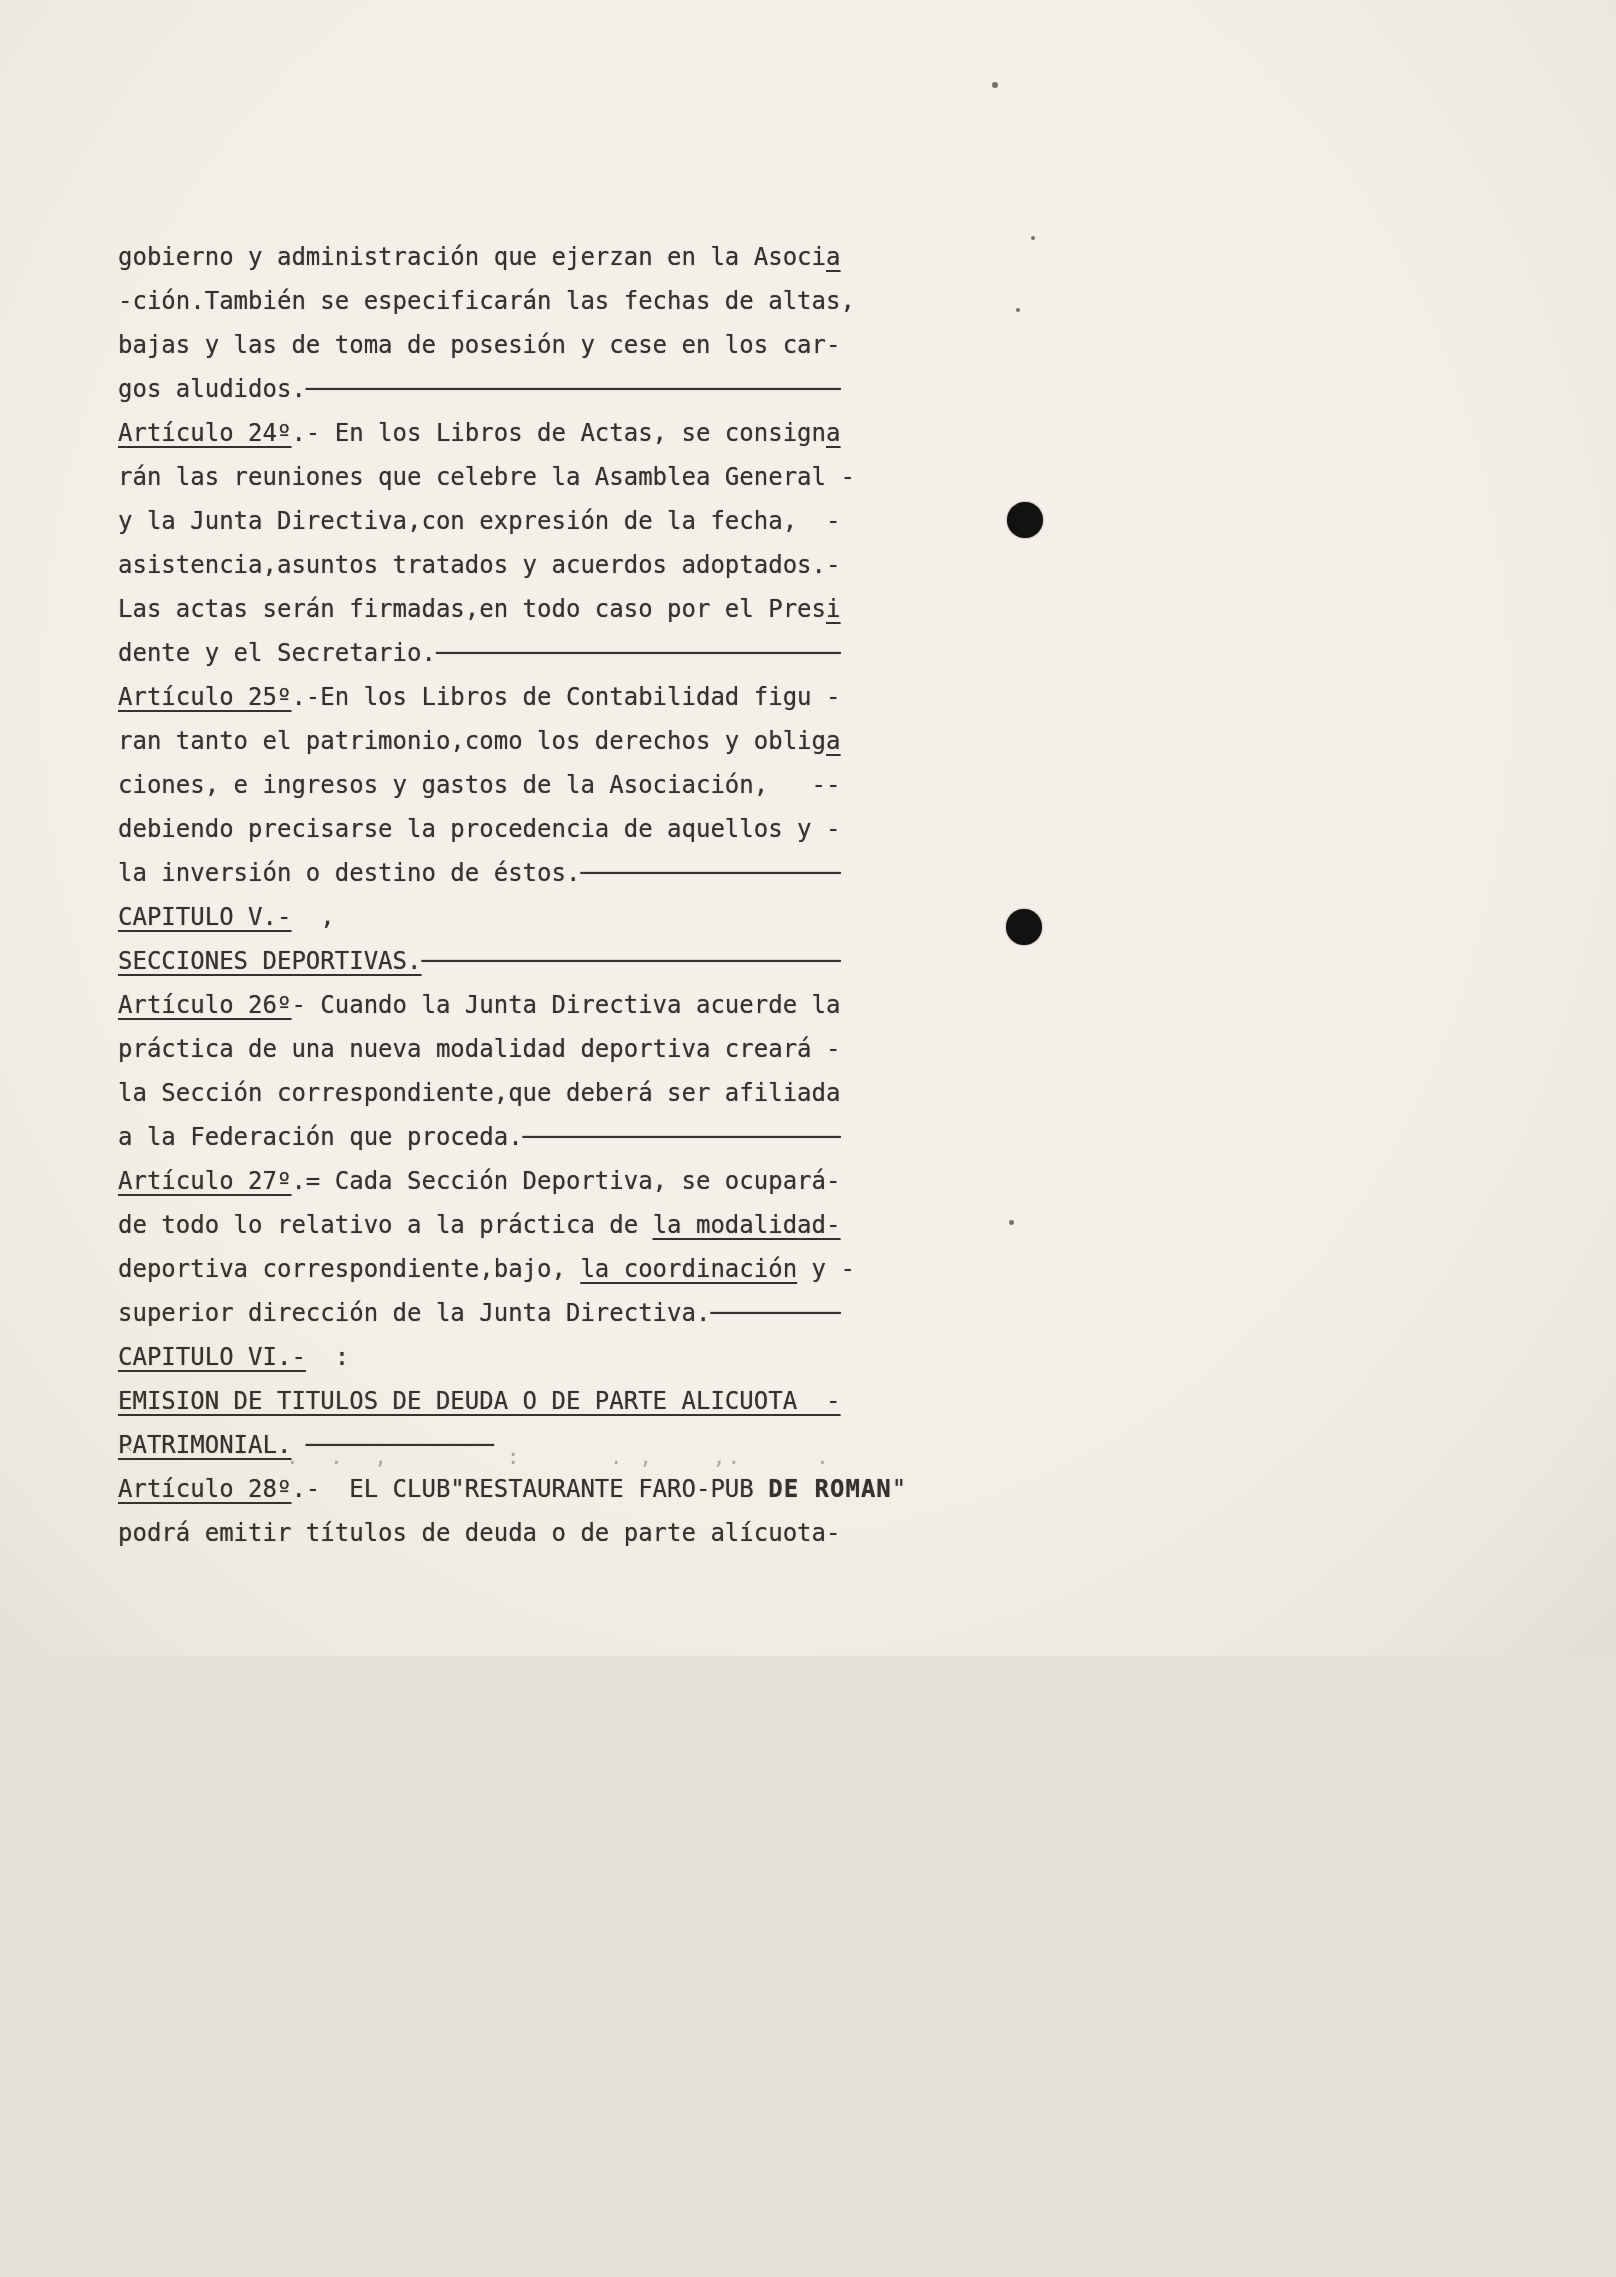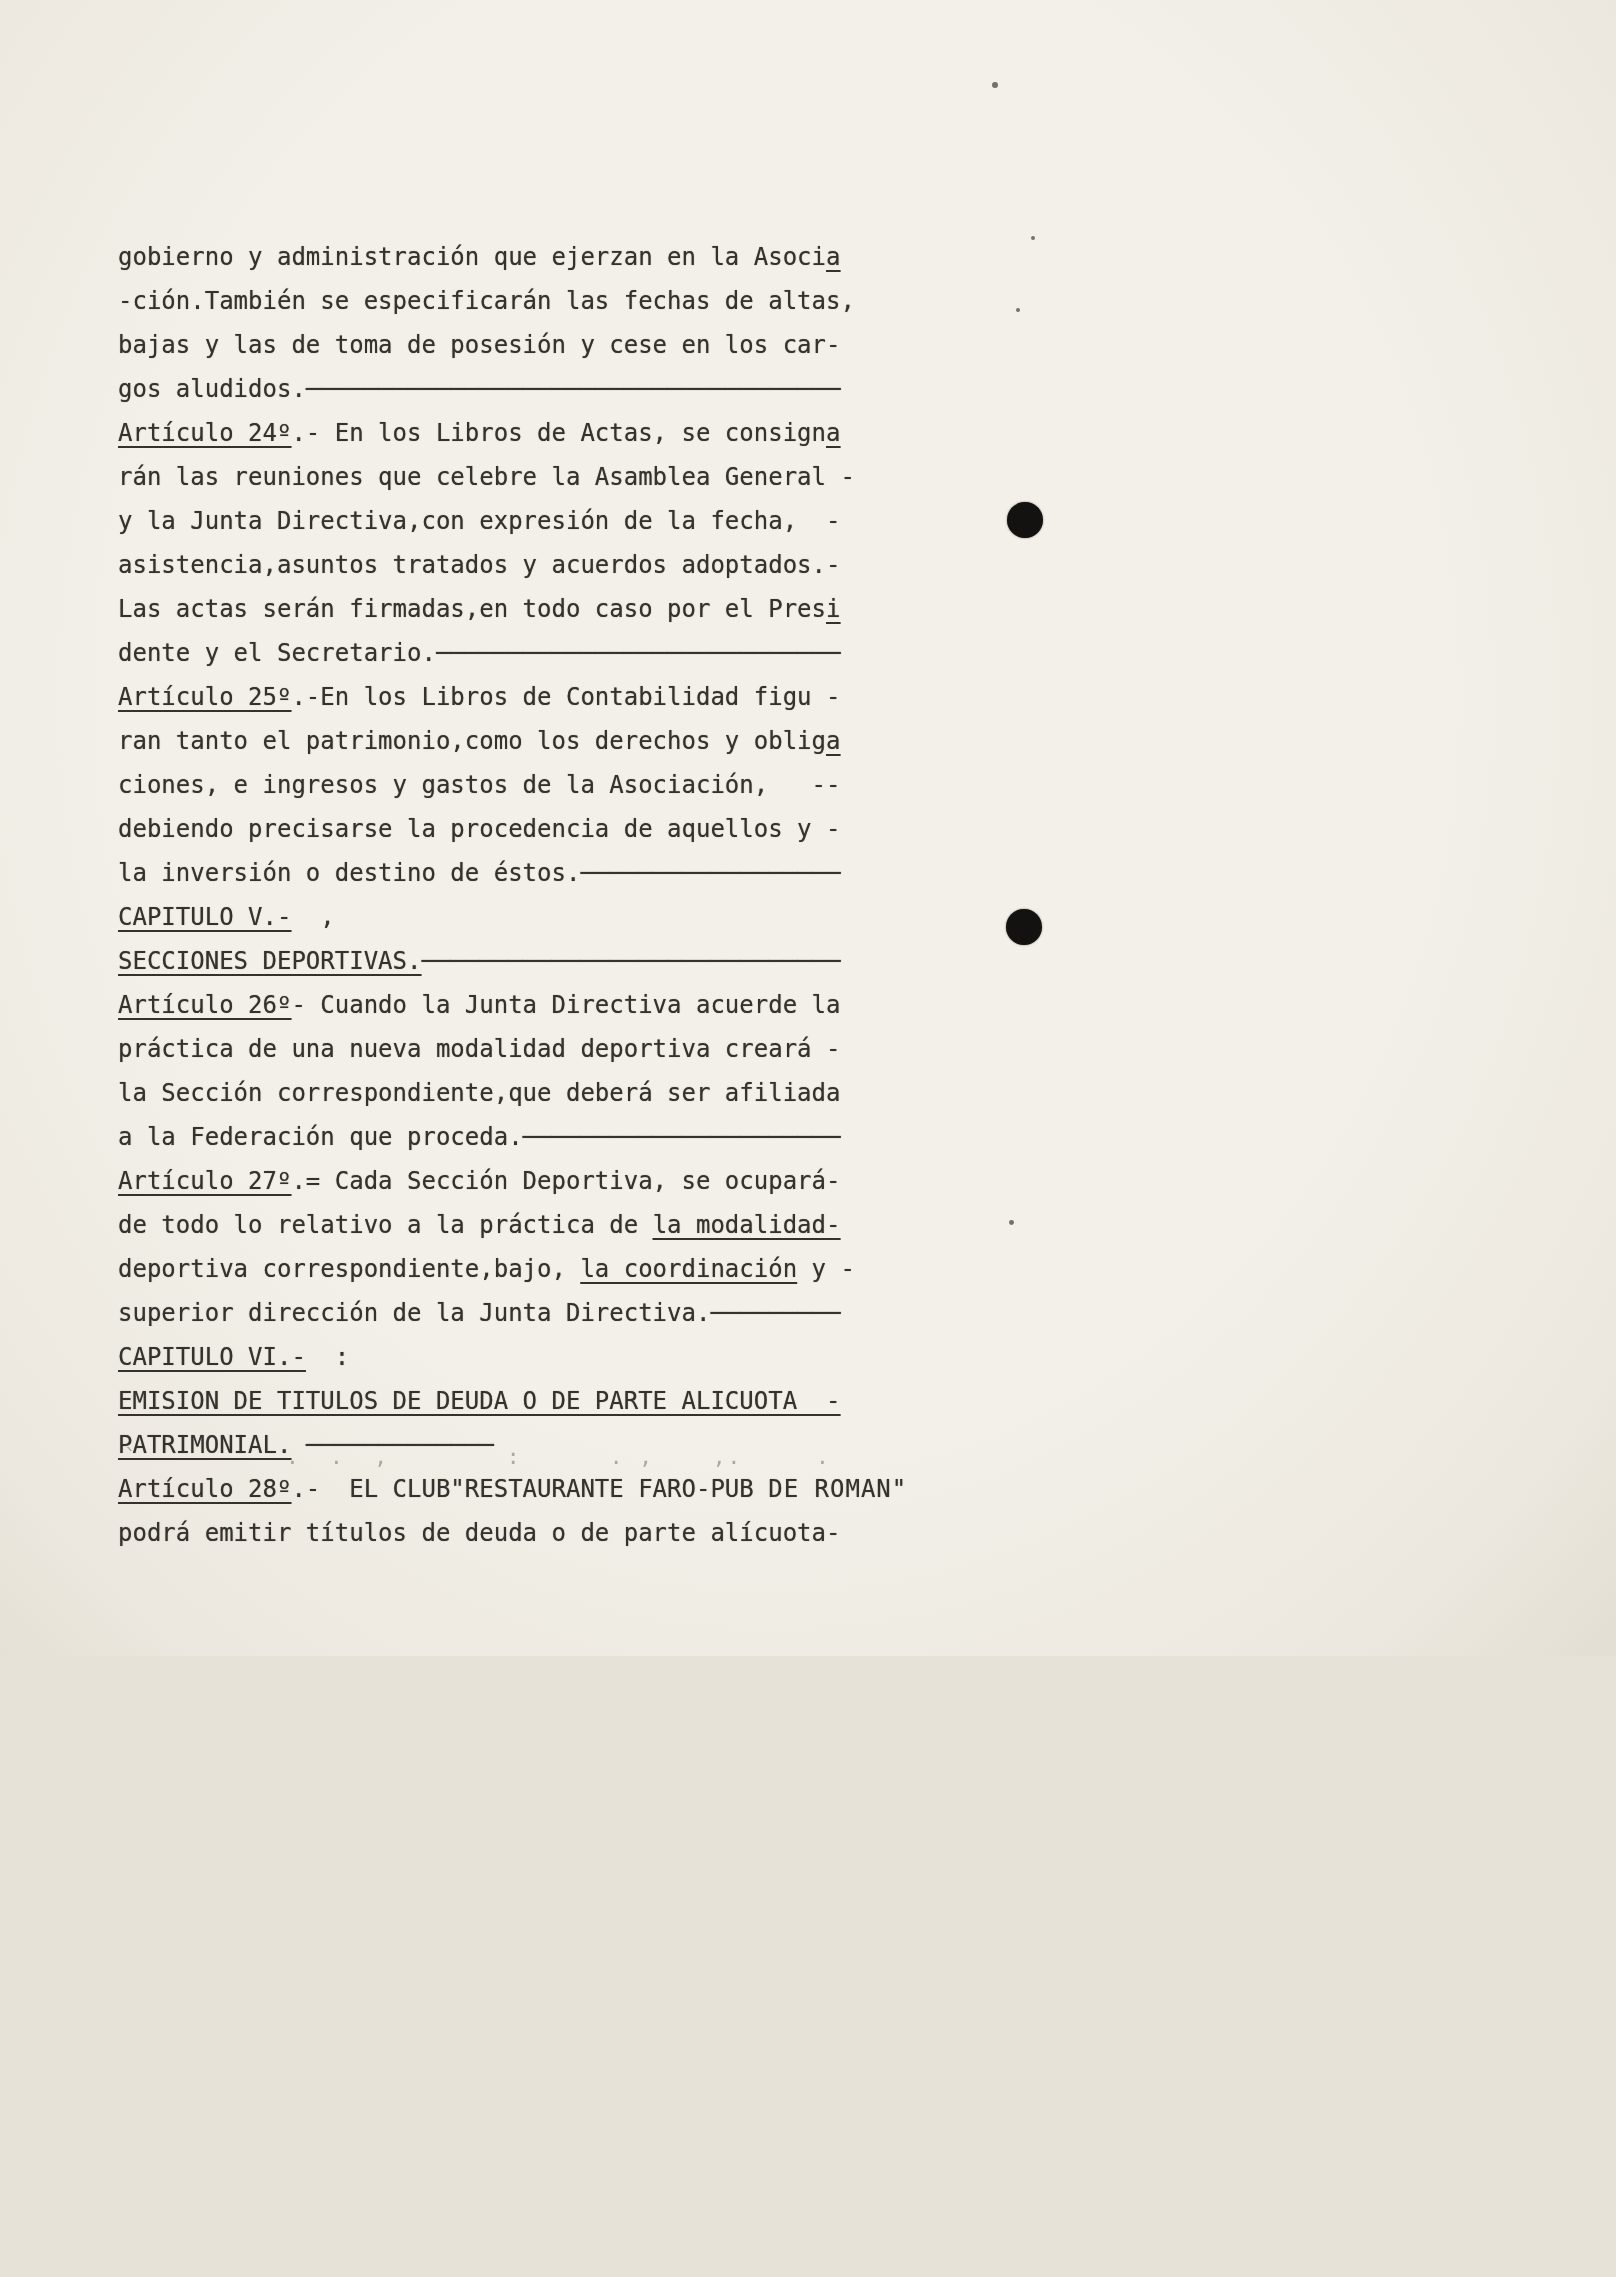--- a/index.html
+++ b/index.html
@@ -24,21 +24,21 @@
     color: #35322d;
     white-space: pre;
     text-shadow: 0 0 1px rgba(42, 38, 32, 0.55);
   }
   .line { height: 44px; }
   .u {
     text-decoration: underline;
     text-decoration-thickness: 1.9px;
     text-underline-offset: 4.9px;
   }
-  .b { font-weight: normal; letter-spacing: 1px; }
+  .b { font-weight: bold; letter-spacing: 1px; }
   .ink-dot {
     position: absolute;
     width: 36px;
     height: 36px;
     border-radius: 50%;
     background: #141210;
     box-shadow: 0 0 1.9px rgba(0,0,0,0.6);
   }
   .dot-1 { left: 1007px; top: 502px; }
   .dot-2 { left: 1006px; top: 909px; }

